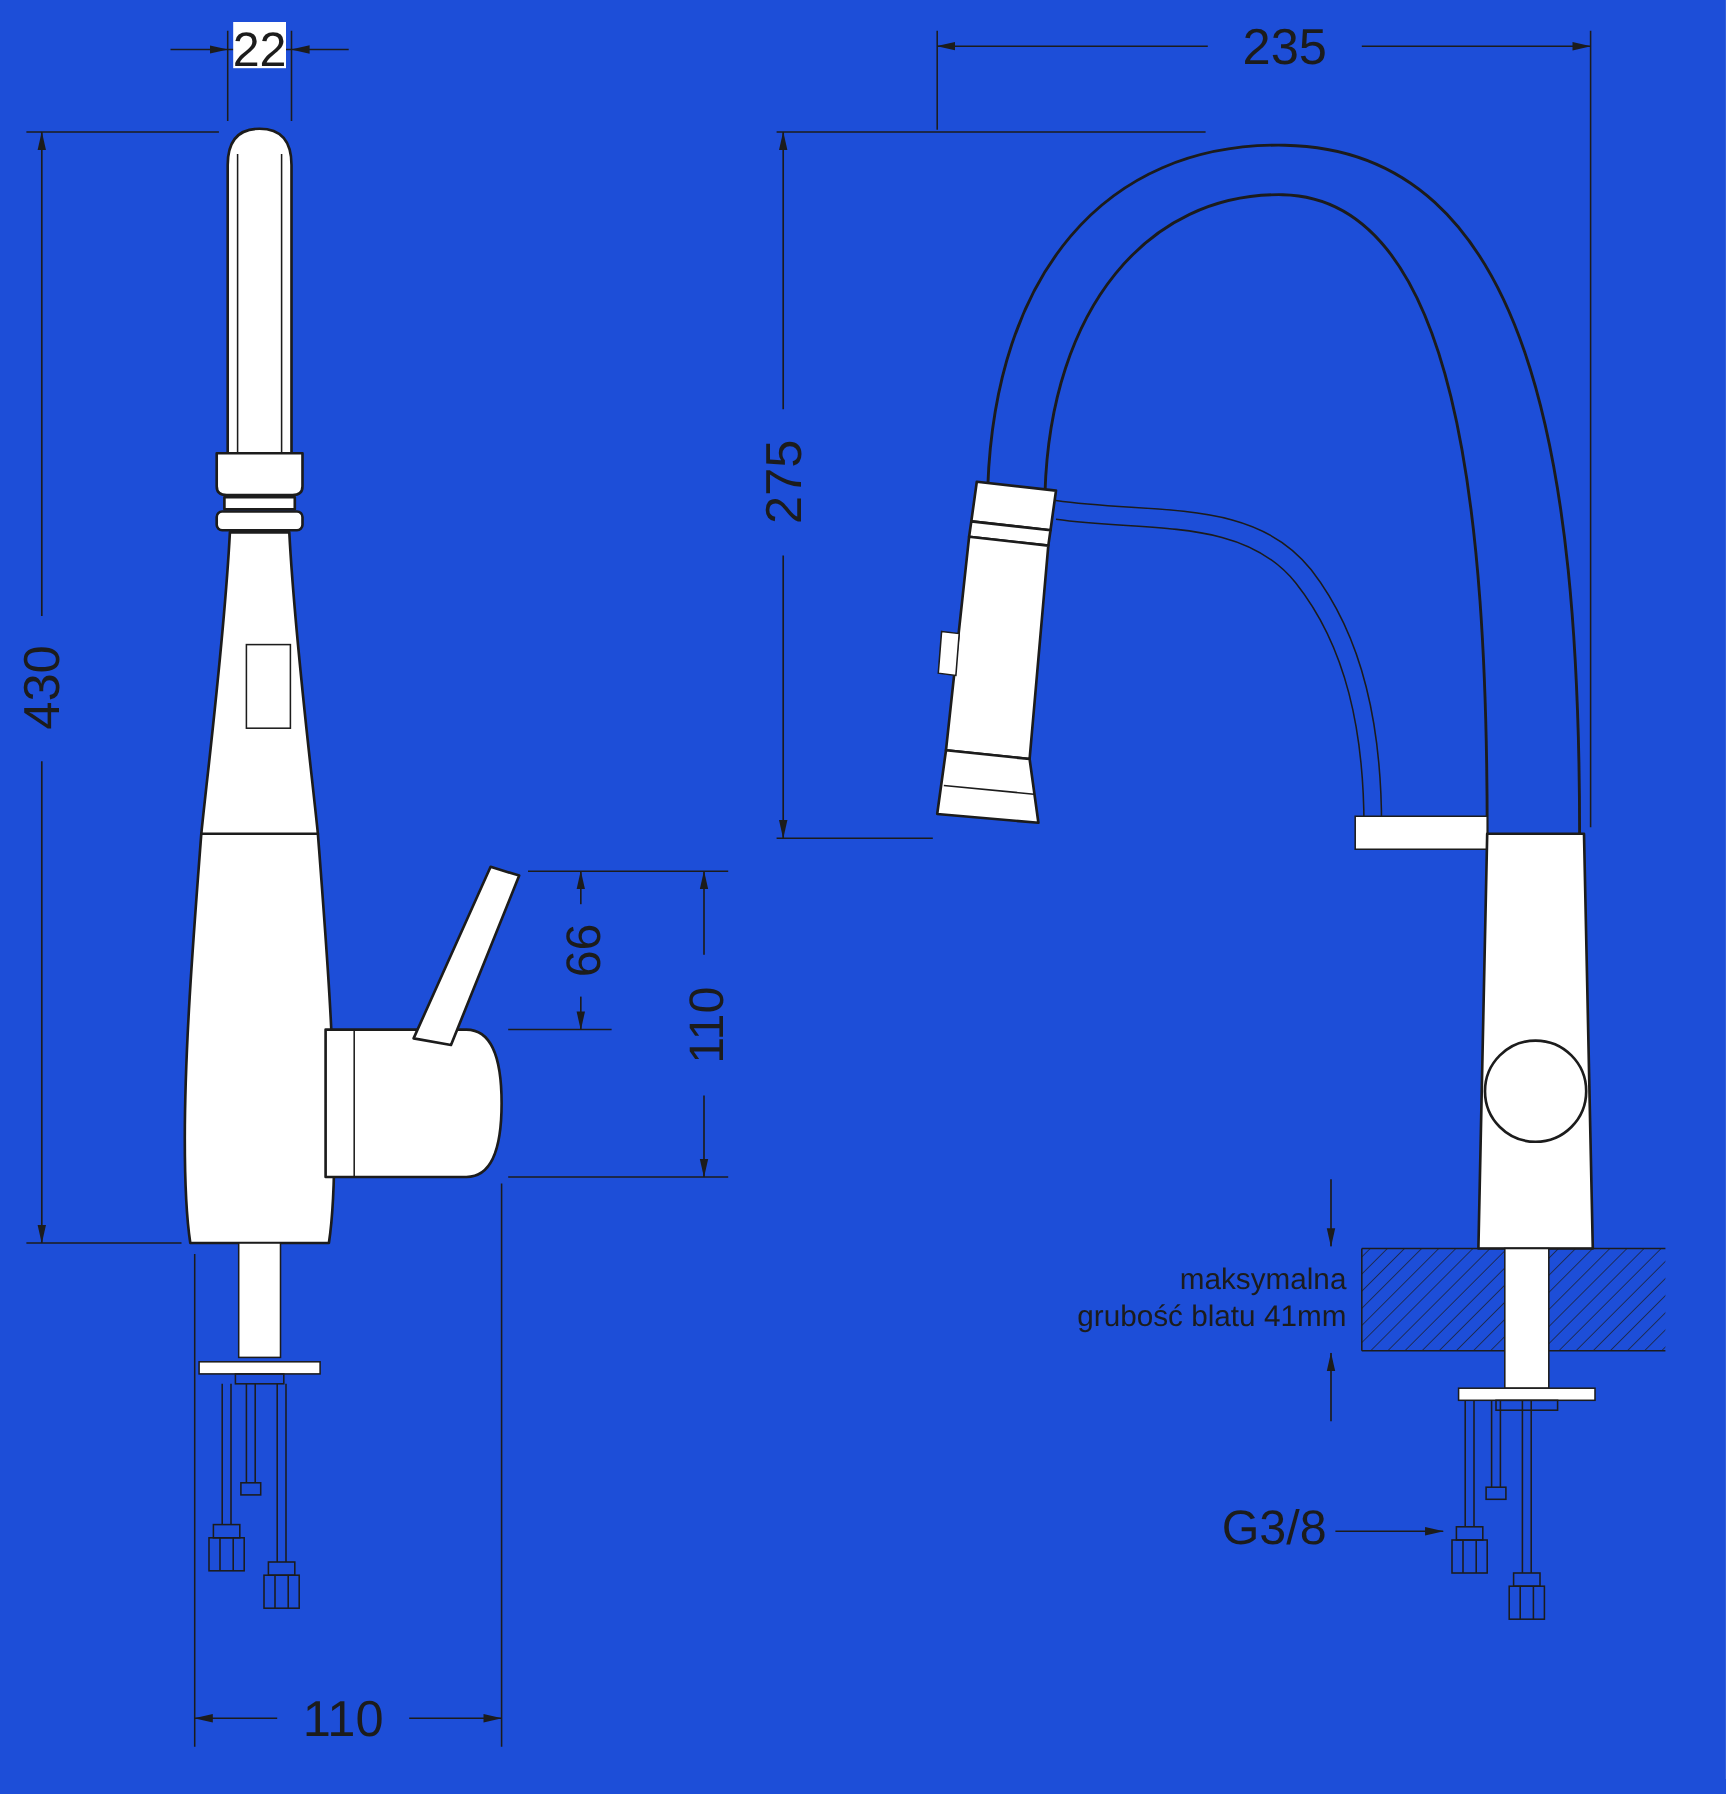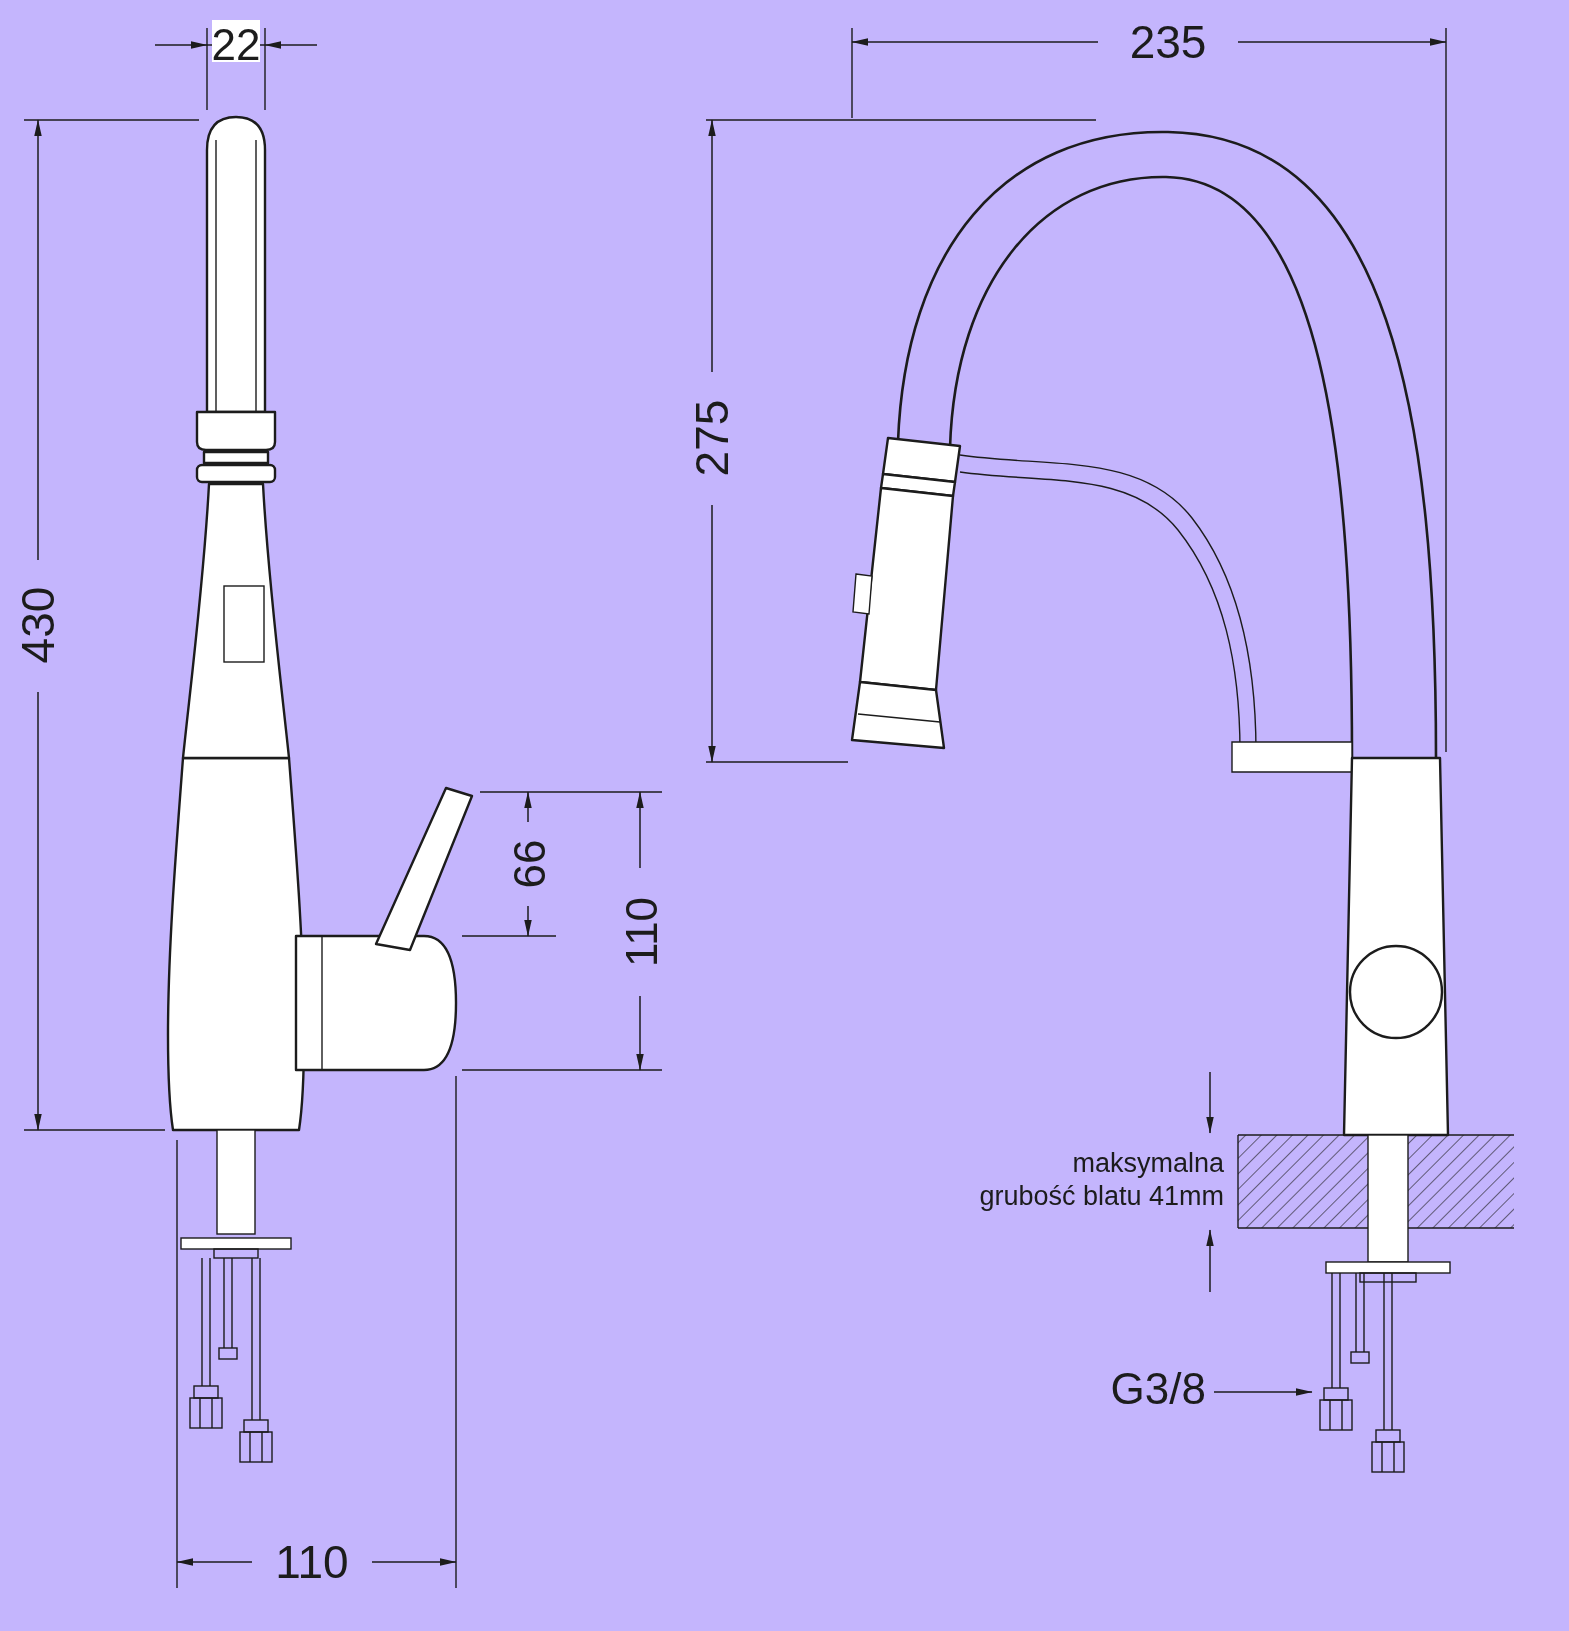--- a/index.html
+++ b/index.html
@@ -1,16 +1,16 @@
 <!DOCTYPE html>
 <html><head>
 <meta charset="utf-8">
 <style>
   html,body{margin:0;padding:0;background:#ffffff;}
-  .stage{position:relative;width:1569px;height:1631px;background:#c4b5fd;overflow:hidden;}
+  .stage{position:relative;width:1569px;height:1631px;background:#1d4ed8;overflow:hidden;}
   svg{display:block;}
   .o  { fill:#ffffff; stroke:#1c1c1c; stroke-width:2.4; stroke-linejoin:round; }
   .on { fill:none;    stroke:#1c1c1c; stroke-width:2.6; stroke-linecap:round; }
   .t  { fill:none;    stroke:#1c1c1c; stroke-width:1.4; }
   .tf { fill:#ffffff; stroke:#1c1c1c; stroke-width:1.4; }
   .d  { fill:none;    stroke:#1c1c1c; stroke-width:1.5; }
   .txt  { font-family:"Liberation Sans",sans-serif; font-size:44px; fill:#1c1c1c; }
   .txtL { font-family:"Liberation Sans",sans-serif; font-size:46px; fill:#1c1c1c; }
   .note { font-family:"Liberation Sans",sans-serif; font-size:27px; fill:#1c1c1c; }
 </style>

